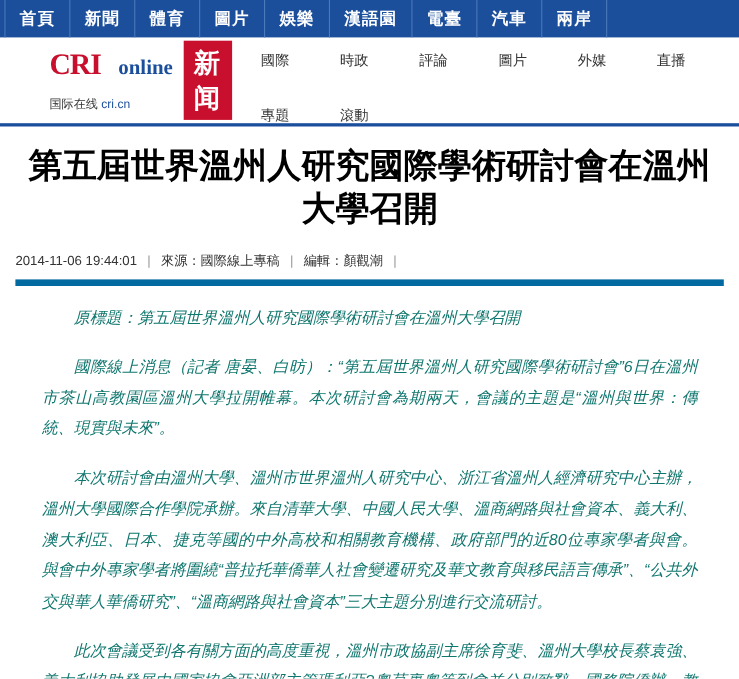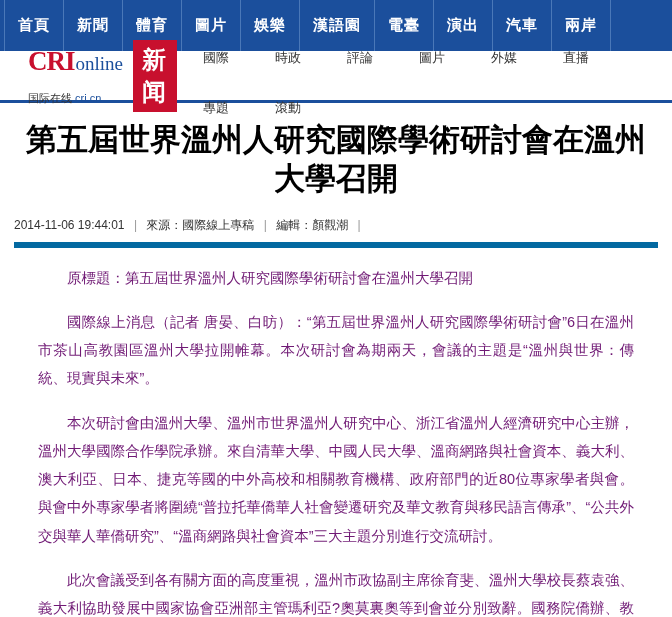--- a/index.html
+++ b/index.html
@@ -11,21 +11,21 @@
     width: 672px;
     height: 617px;
     font-family: "Liberation Sans", sans-serif;
     color: #000;
     overflow: hidden;
   }
 
   
   .topnav {
     background: #1b4f9c;
-    height: 51px;
+    height: 34px;
     display: flex;
     align-items: stretch;
     padding-left: 4px;
   }
   .topnav-item {
     color: #ffffff;
     font-size: 15px;
     font-weight: bold;
     display: flex;
     align-items: center;
@@ -34,25 +34,25 @@
     letter-spacing: 1px;
     cursor: pointer;
     white-space: nowrap;
   }
   .topnav-item:first-child {
     border-left: 1px solid #4a78b8;
   }
 
   
   .header {
-    height: 52px;
+    height: 81px;
     display: flex;
     align-items: center;
     border-bottom: 3px solid #1b4f9c;
-    padding: 0 10px;
+    padding: 0 27px;
     box-sizing: border-box;
   }
   .logo-block {
     display: flex;
     align-items: center;
     padding-left: 18px;
   }
   .logo-main {
     display: flex;
     flex-direction: column;
@@ -65,22 +65,22 @@
   .logo-cri {
     font-family: "Liberation Serif", serif;
     font-size: 27px;
     font-weight: bold;
     color: #c8102e;
     letter-spacing: -1px;
   }
   .logo-online {
     font-size: 19px;
     color: #1b4f9c;
-    font-weight: normal;
-    margin-left: 1px;
+    font-weight: bold;
+    margin-left: 16px;
     font-family: "Liberation Serif", serif;
   }
   .logo-sub {
     font-size: 11px;
     color: #333;
     margin-top: 18px;
     letter-spacing: 0px;
   }
   .logo-sub .dotcn {
     color: #1b4f9c;
@@ -137,38 +137,38 @@
     padding: 0 6px;
   }
 
   .body-wrap {
     padding: 0 24px;
     box-sizing: border-box;
   }
   p.para {
     font-size: 14.5px;
     line-height: 1.95;
-    color: #701a75;
+    color: #0f766e;
     margin: 16px 0 0 0;
     text-align: justify;
     text-indent: 2em;
+    font-style: italic;
   }
 </style>
 </head>
 <body>
 
 <div class="topnav">
   <div class="topnav-item">首頁</div>
   <div class="topnav-item">新聞</div>
   <div class="topnav-item">體育</div>
   <div class="topnav-item">圖片</div>
   <div class="topnav-item">娛樂</div>
   <div class="topnav-item">漢語園</div>
   <div class="topnav-item">電臺</div>
-  <div class="topnav-item">演出</div>
   <div class="topnav-item">汽車</div>
   <div class="topnav-item">兩岸</div>
 </div>
 
 <div class="header">
   <div class="logo-block">
     <div class="logo-main">
       <div class="logo-row1">
         <span class="logo-cri">CRI</span>
         <span class="logo-online">online</span>

